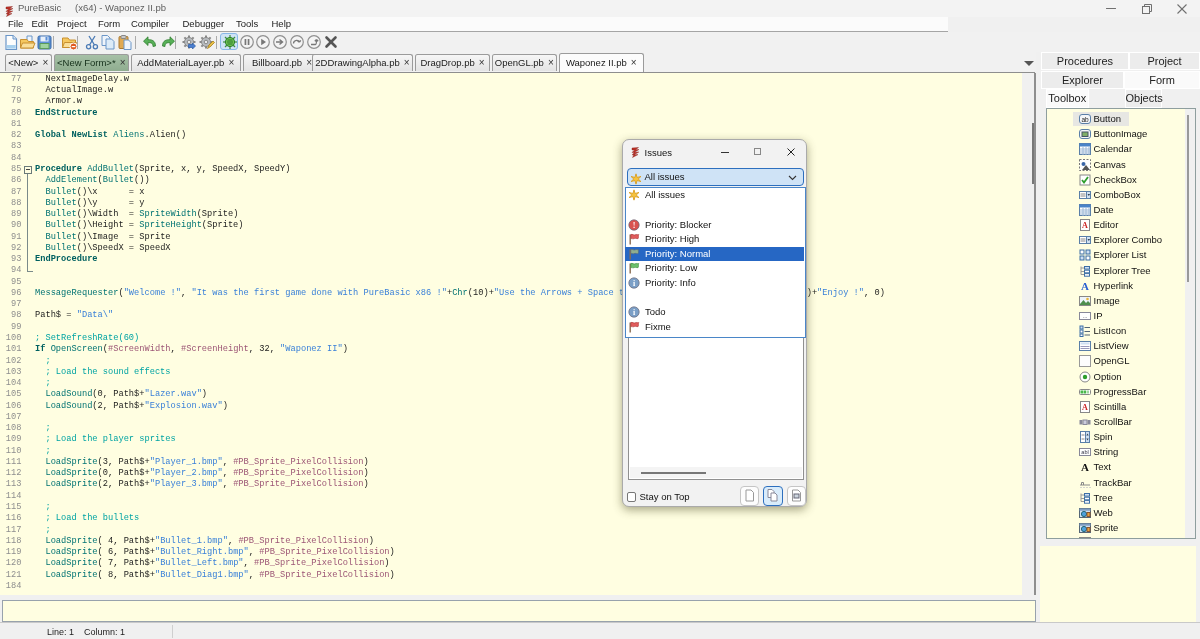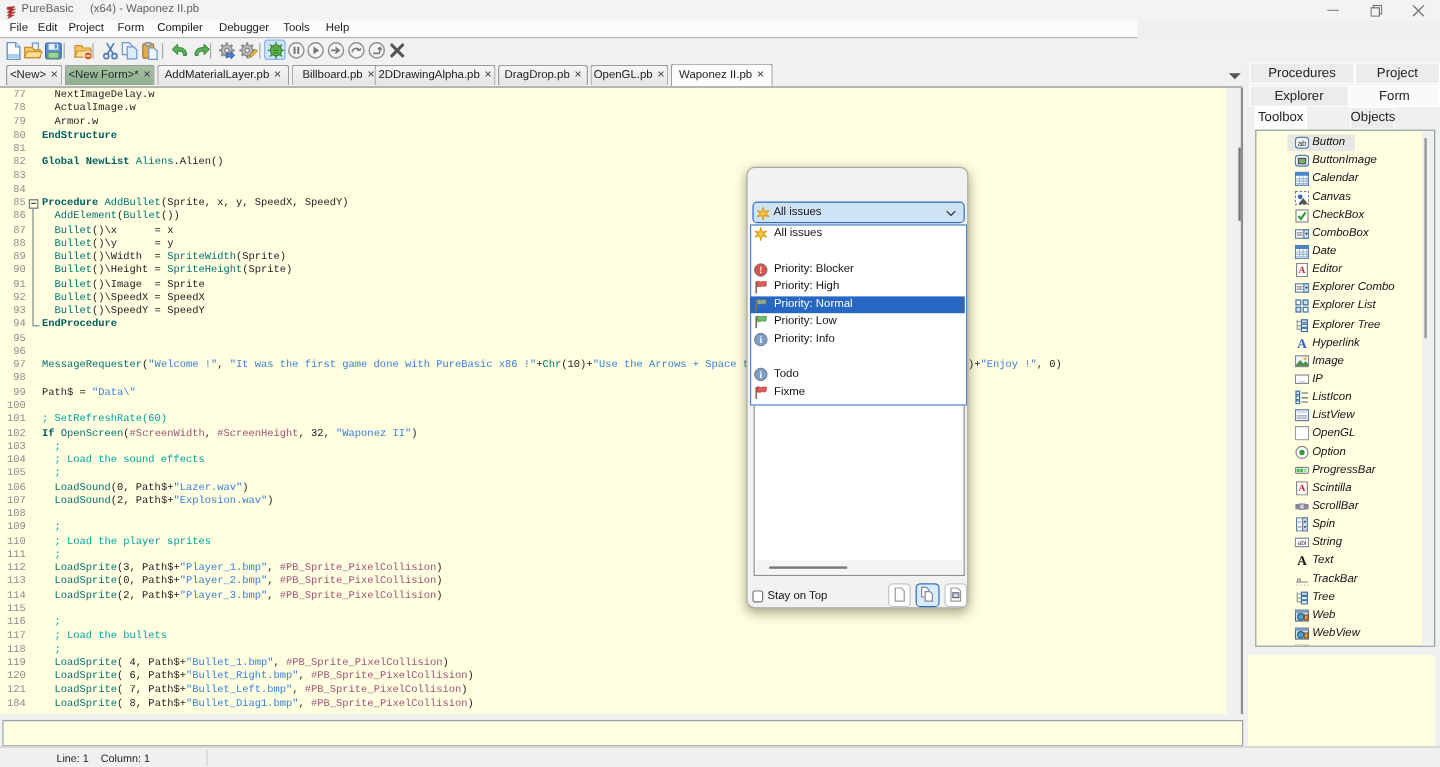--- a/index.html
+++ b/index.html
@@ -40,21 +40,21 @@
 #evsb .th { position:absolute; left:10.2px; top:49.5px; width:2.4px; height:61px; background:#777; }
 #evborder { left:1034.2px; top:73.1px; width:1.5px; height:522px; background:#8e8e8e; }
 
 #panel { left:1036px; top:52px; width:164px; height:570px; background:#f0f0f0; }
 .ptab { position:absolute; font-size:11px; color:#222; text-align:center; background:#ececec; border:1px solid #fff; }
 .ptab.on { background:#fafafa; }
 
 #tblist { left:1045.5px; top:107.5px; width:150.5px; height:431px; background:#fffee1; border:1px solid #8e9e9e; overflow:hidden; }
 .tbi { position:absolute; left:0; width:150px; height:15px; font-size:9.5px; color:#111; }
 .tbic { position:absolute; left:32px; top:1px; }
-.tbl { position:absolute; left:47px; top:1px;font-style:italic; }
+.tbl { position:absolute; left:47px; top:1px; }
 #tbsb { position:absolute; left:138.5px; top:0px; width:10px; height:429px; background:#f0f0f0; }
 #tbsb .th { position:absolute; left:1.5px; top:6px; width:2.2px; height:167px; background:#999; }
 #pbottom { left:1040px; top:545.5px; width:156px; height:76px; background:#fffee1; }
 
 #qhelp { left:1.5px; top:599.5px; width:1034px; height:22px; background:#fffee1; border:1.5px solid #98a2ac; }
 
 #status { left:0; top:622px; width:1200px; height:17px; background:#f0f0f0; border-top:1px solid #c9c9c9; font-size:9px; color:#222; }
 #status .sep { position:absolute; left:172px; top:2px; width:1px; height:13px; background:#cfcfcf; }
 
 #dlg { left:621.5px; top:139px; width:185.5px; height:368px; background:#f2f2f2; border:1px solid #aaa; border-radius:7px; box-shadow:0 3px 10px rgba(60,60,20,0.45); z-index:10; }
@@ -304,21 +304,20 @@
 <div class="cl"></div>
 <div class="cl"></div>
 <div class="cl"><span class="k">Procedure</span><span class="p"> </span><span class="f">AddBullet</span><span class="p">(Sprite, x, y, SpeedX, SpeedY)</span></div>
 <div class="cl"><span class="p">  </span><span class="f">AddElement</span><span class="p">(</span><span class="f">Bullet</span><span class="p">())</span></div>
 <div class="cl"><span class="p">  </span><span class="f">Bullet</span><span class="p">()\x      = x</span></div>
 <div class="cl"><span class="p">  </span><span class="f">Bullet</span><span class="p">()\y      = y</span></div>
 <div class="cl"><span class="p">  </span><span class="f">Bullet</span><span class="p">()\Width  = </span><span class="f">SpriteWidth</span><span class="p">(Sprite)</span></div>
 <div class="cl"><span class="p">  </span><span class="f">Bullet</span><span class="p">()\Height = </span><span class="f">SpriteHeight</span><span class="p">(Sprite)</span></div>
 <div class="cl"><span class="p">  </span><span class="f">Bullet</span><span class="p">()\Image  = Sprite</span></div>
 <div class="cl"><span class="p">  </span><span class="f">Bullet</span><span class="p">()\SpeedX = SpeedX</span></div>
-<div class="cl"><span class="p">  </span><span class="f">Bullet</span><span class="p">()\SpeedY = SpeedY</span></div>
 <div class="cl"><span class="k">EndProcedure</span></div>
 <div class="cl"></div>
 <div class="cl"></div>
 <div class="cl"><span class="f">MessageRequester</span><span class="p">(</span><span class="s">"Welcome !"</span><span class="p">, </span><span class="s">"It was the first game done with PureBasic x86 !"</span><span class="p">+</span><span class="f">Chr</span><span class="p">(</span><span class="p">10</span><span class="p">)+</span><span class="s">"Use the Arrows + Space to move your ship and fire !"</span><span class="p">+</span><span class="f">Chr</span><span class="p">(10)+</span><span class="s">"Enjoy !"</span><span class="p">, 0)</span></div>
 <div class="cl"></div>
 <div class="cl"><span class="p">Path$ = </span><span class="s">"Data\"</span></div>
 <div class="cl"></div>
 <div class="cl"><span class="c">; SetRefreshRate(60)</span></div>
 <div class="cl"><span class="k">If</span><span class="p"> </span><span class="f">OpenScreen</span><span class="p">(</span><span class="n">#ScreenWidth</span><span class="p">, </span><span class="n">#ScreenHeight</span><span class="p">, 32, </span><span class="s">"Waponez II"</span><span class="p">)</span></div>
 <div class="cl"><span class="c">  ;</span></div>
@@ -604,41 +603,59 @@
         </svg></span>
       <span class="tbl">Web</span>
     </div>
 <div class="tbi" style="top:412.4px">
       <span class="tbic"><svg width="12" height="12" viewBox="0 0 12 12">
           <rect x="0.5" y="1.5" width="11" height="9" fill="#cfe0f2" stroke="#567"></rect>
           <rect x="0.5" y="1.5" width="11" height="2.2" fill="#7d9cc0"></rect>
           <circle cx="5" cy="7" r="2.6" fill="#4ea0dc" stroke="#267"></circle>
           <rect x="8" y="5.5" width="3" height="4" fill="#e8a33c" stroke="#853"></rect>
         </svg></span>
-      <span class="tbl">WebView</span>
+      <span class="tbl">Sprite</span>
     </div>
 <div class="tbi" style="top:427.5px">
       <span class="tbic"><svg width="12" height="12" viewBox="0 0 12 12">
           <rect x="0.5" y="0.5" width="11" height="11" fill="#eee" stroke="#888"></rect>
           <rect x="2.5" y="2.5" width="7" height="7" fill="#fff" stroke="#aaa"></rect>
         </svg></span>
       <span class="tbl">Container</span>
     </div>
 <div id="tbsb">
       <div class="th"></div>
     </div>
 </div>
 <div class="abs" id="pbottom"></div>
 <div class="abs" id="qhelp"></div>
 <div class="abs" id="status">
   <span class="abs" style="left:47px;top:4px">Line: 1</span>
   <span class="abs" style="left:84px;top:4px">Column: 1</span>
   <span class="sep"></span>
 </div>
 <div class="abs" id="dlg">
+  <div class="dtitle">
+    <span class="abs" style="left:8px;top:7px"><svg width="9" height="11" viewBox="0 0 9 11">
+          <path d="M1 1 L7.5 0.5 L4.5 2.8 L8 2.5 L3.5 5.2 L7.8 5 L3 7.8 L7 7.6 L1.5 10.5 L2.8 7.9 L1.2 8 L3.2 5.4 L1 5.5 L3.5 2.9 L1 3 Z" fill="#c03028" stroke="#802018" stroke-width="0.4"></path>
+        </svg></span>
+    <span class="abs" style="left:22px;top:7px">Issues</span>
+    <svg class="abs" style="left:98px;top:12px" width="8" height="1.2">
+        <rect width="8" height="1.2" fill="#333"></rect>
+      </svg>
+    <svg class="abs" style="left:131px;top:8px" width="7" height="7">
+        <rect x="0.5" y="0.5" width="6" height="6" fill="none" stroke="#888"></rect>
+      </svg>
+    <svg class="abs" style="left:164px;top:7.5px" width="8" height="8">
+        <g stroke="#222" stroke-width="1">
+          <line x1="0.5" y1="0.5" x2="7.5" y2="7.5"></line>
+          <line x1="7.5" y1="0.5" x2="0.5" y2="7.5"></line>
+        </g>
+      </svg>
+  </div>
   <div id="dlist">
       <div class="hsb">
         <div class="hth"></div>
       </div>
     </div>
   <div id="dcombo">
     <span class="abs" style="left:2.5px;top:2.5px"><svg width="12" height="12" viewBox="0 0 14 14">
           <g stroke="#d89b1e" stroke-width="1" fill="#f6c33c">
             <path d="M7 1 L8.3 5.2 L12.8 4 L9.6 7 L12.8 10 L8.3 8.8 L7 13 L5.7 8.8 L1.2 10 L4.4 7 L1.2 4 L5.7 5.2 Z"></path>
           </g>

